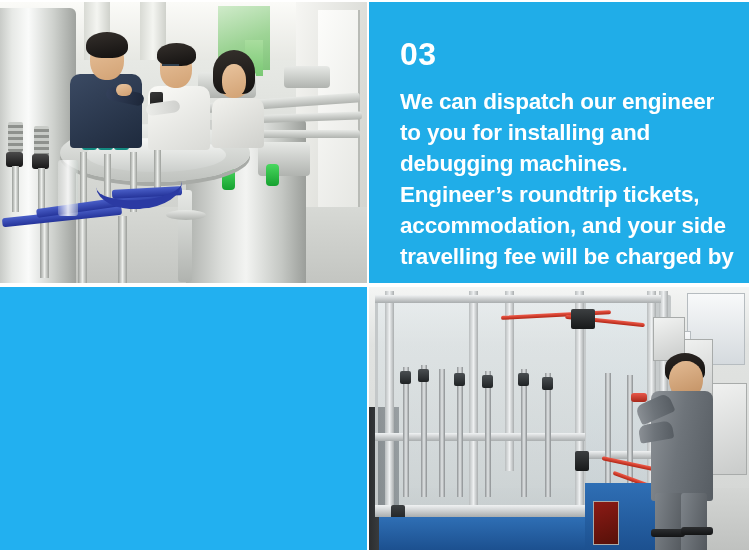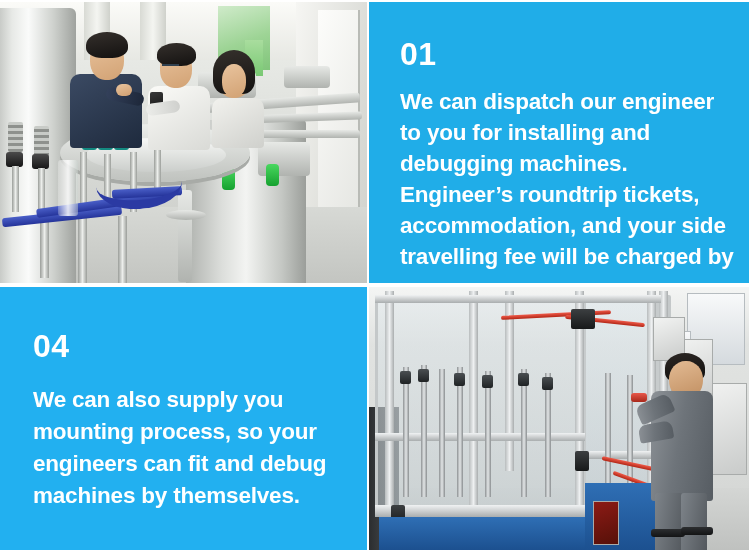--- a/index.html
+++ b/index.html
@@ -354,30 +354,26 @@
         <div class="torso" style="left:212px; top:96px; width:52px; height:50px; background:linear-gradient(150deg,#f2f2ee,#cfd0cc)"></div>
         <div class="head" style="left:218px; top:56px; width:32px; height:40px"></div>
         <div class="hair" style="left:213px; top:48px; width:42px; height:44px; border-radius:50% 50% 30% 30%"></div>
         <div class="head" style="left:222px; top:62px; width:24px; height:33px; z-index:2"></div>
       </div>
     </div>
   </div>
 
   <div class="panel panel-tr">
     <div class="txt-wrap tr-txt">
-      <div class="step-num">01</div>
+      <div class="step-num">03</div>
       <p class="step-body">We can dispatch our engineer to you for installing and debugging machines. Engineer’s roundtrip tickets, accommodation, and your side travelling fee will be charged by you.</p>
     </div>
   </div>
 
   <div class="panel panel-bl">
-  </div>
-  <div class="txt-wrap bl-txt">
-    <div class="step-num">04</div>
-    <p class="step-body">We can also supply you mounting process, so your engineers can fit and debug machines by themselves.</p>
   </div>
 
   <div class="panel panel-br">
     <div class="photo ph2">
       <div class="bg-hall"></div>
       <div class="win" style="left:318px; top:6px;  width:56px; height:70px"></div>
       <div class="win" style="left:300px; top:44px; width:20px; height:34px"></div>
       <div class="floor2"></div>
       <div class="dark-left"></div>
 

